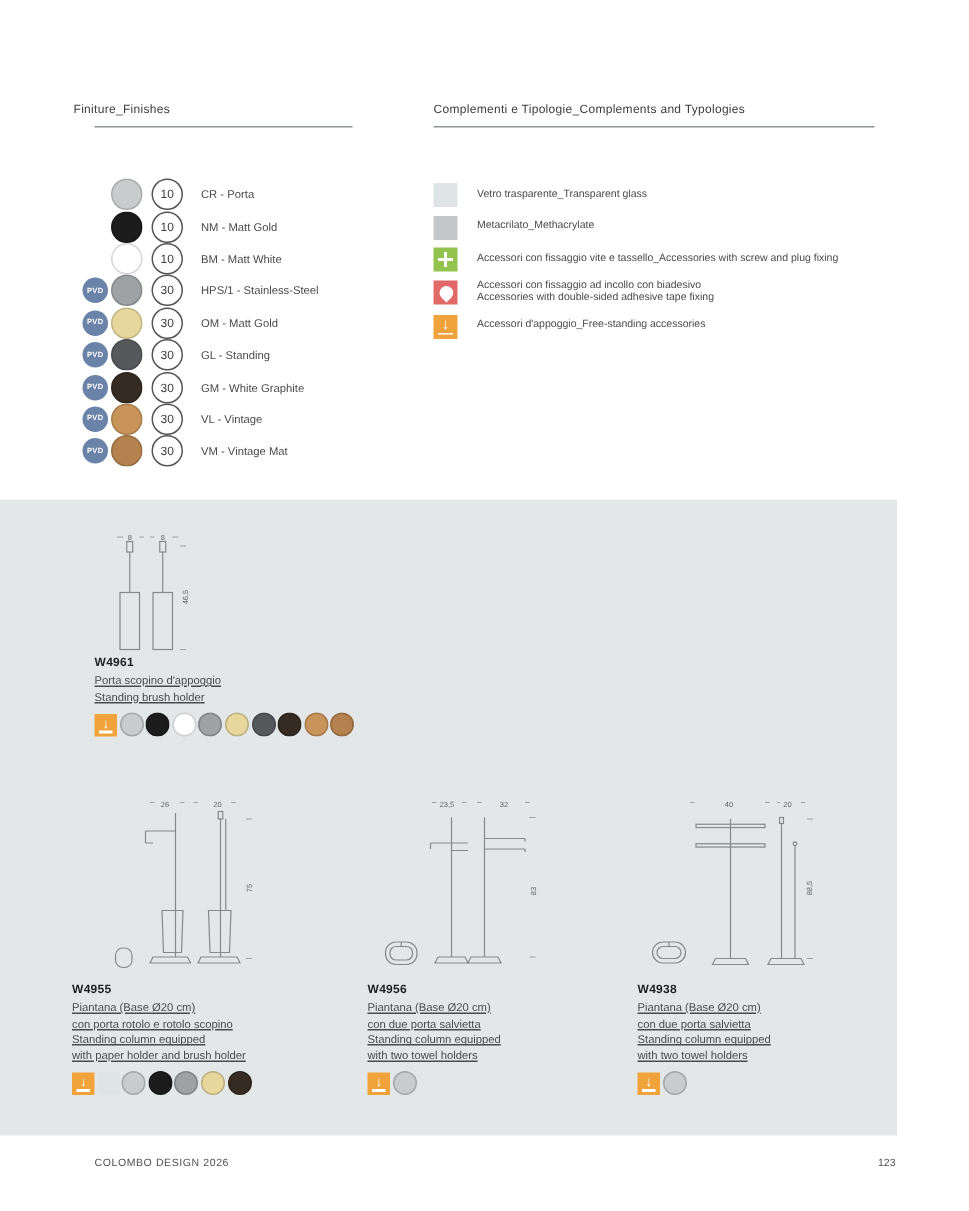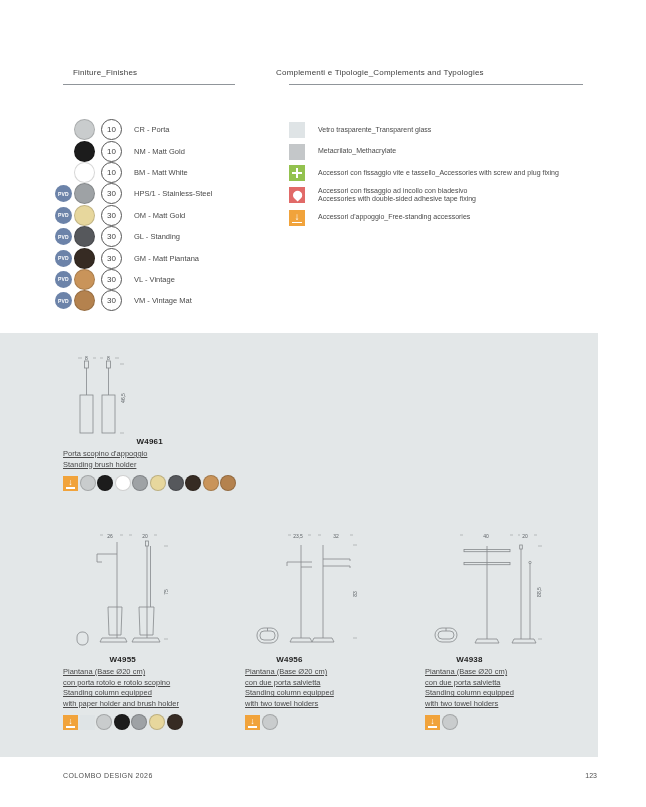--- a/index.html
+++ b/index.html
@@ -29,40 +29,40 @@
   .fs-arrow{color:#fff;font-size:10px;line-height:9px;font-weight:bold;}
   .fs-bar{width:10px;height:1.8px;background:#fff;margin-top:1px;}
   .typ-text{margin-left:13px;font-size:7px;color:#4a4a4a;line-height:8.8px;white-space:nowrap;}
   
   .panel{position:absolute;left:0;top:333px;width:598px;height:424px;background:#e3e7e8;}
   .tdraw{position:absolute;}
   .tdraw path,.tdraw line,.tdraw rect,.tdraw circle{stroke:#85898c;fill:none;stroke-width:.8;}
   .tdraw text{fill:#5f6468;font-size:5px;stroke:none;font-family:"Liberation Sans",sans-serif;text-anchor:middle;}
   .tdraw .tick{stroke-width:.5;}
   .pinfo{position:absolute;}
-  .sku{font-size:8px;font-weight:bold;color:#1f1f1f;margin-bottom:3px;letter-spacing:.2px;text-align:center;}
+  .sku{font-size:8px;font-weight:bold;color:#1f1f1f;margin-bottom:3px;letter-spacing:.2px;}
   .pdesc{font-size:7.5px;color:#4a4a4a;line-height:10.6px;white-space:nowrap;text-decoration:underline;}
   .icon-row{display:flex;align-items:center;margin-top:5px;gap:1.6px;}
   .sq-sm{width:15px;height:15px;}
   .sq-sm .fs-arrow{font-size:9px;line-height:8px;}
   .sq-sm .fs-bar{width:9px;}
   .dot{width:16px;height:16px;border-radius:50%;box-sizing:border-box;border:1px solid rgba(0,0,0,.18);flex:none;}
   
   .footer-left{position:absolute;left:63px;top:772px;font-size:7px;color:#4f4f4f;letter-spacing:.4px;}
   .footer-right{position:absolute;right:49px;top:772px;font-size:7px;color:#4f4f4f;}
 </style>
 </head>
 <body>
 
 <div class="page">
 
-  <div class="heading" style="left:73px;top:68px">Finiture_Finishes</div>
+  <div class="heading" style="left:49px;top:68px">Finiture_Finishes</div>
   <div class="rule" style="left:63px;top:84px;width:172px"></div>
 
-  <div class="heading" style="left:276px;top:68px">Complementi e Tipologie_Complements and Typologies</div>
+  <div class="heading" style="left:289px;top:68px">Complementi e Tipologie_Complements and Typologies</div>
   <div class="rule" style="left:289px;top:84px;width:294px"></div>
 
   <div class="finish-list" id="finish-list">
       <div class="finish-row">
         <span class="pvd hiddenpvd"></span>
         <span class="swatch" style="background: rgb(201, 204, 205);"></span>
         <span class="qty">10</span>
         <span class="flabel">CR - Porta</span>
       </div>
       <div class="finish-row">
@@ -92,21 +92,21 @@
       <div class="finish-row">
         <span class="pvd" style="background: rgb(108, 131, 169);">PVD</span>
         <span class="swatch" style="background: rgb(86, 88, 92);"></span>
         <span class="qty">30</span>
         <span class="flabel">GL - Standing</span>
       </div>
       <div class="finish-row">
         <span class="pvd" style="background: rgb(108, 131, 169);">PVD</span>
         <span class="swatch" style="background: rgb(54, 43, 35);"></span>
         <span class="qty">30</span>
-        <span class="flabel">GM - Matt Piantana</span>
+        <span class="flabel">GM - White Graphite</span>
       </div>
       <div class="finish-row">
         <span class="pvd" style="background: rgb(108, 131, 169);">PVD</span>
         <span class="swatch" style="background: rgb(201, 148, 90);"></span>
         <span class="qty">30</span>
         <span class="flabel">VL - Vintage</span>
       </div>
       <div class="finish-row">
         <span class="pvd" style="background: rgb(108, 131, 169);">PVD</span>
         <span class="swatch" style="background: rgb(180, 130, 78);"></span>
@@ -200,21 +200,21 @@
       <path d="M42,75 L56,75 L55,103 L43,103 Z"></path>
       <path d="M36,106 L59,106 L61,110 L34,110 Z"></path>
       <rect x="79.5" y="9" width="3" height="5"></rect>
       <line x1="81" y1="14" x2="81" y2="106"></line>
       <line x1="84.5" y1="14" x2="84.5" y2="75"></line>
       <path d="M73,75 L88,75 L87,103 L74,103 Z"></path>
       <path d="M68,106 L92,106 L94,110 L66,110 Z"></path>
       <text transform="rotate(-90 102 60)" x="102" y="60">75</text>
       <rect x="11" y="100" width="11" height="13" rx="5"></rect>
     </svg>
-    <div class="pinfo" id="pinfo-1" style="left:63px;top:322px">
+    <div class="pinfo" id="pinfo-1" style="left:48px;top:322px">
         <div class="sku">W4955</div>
         <div class="pdesc">Piantana (Base Ø20 cm)</div>
         <div class="pdesc">con porta rotolo e rotolo scopino</div>
         <div class="pdesc">Standing column equipped</div>
         <div class="pdesc">with paper holder and brush holder</div>
         <div class="icon-row">
           <span class="sq sq-sm" style="background: rgb(241, 163, 59);">
             <span class="fs-arrow">↓</span>
             <span class="fs-bar"></span>
           </span>

